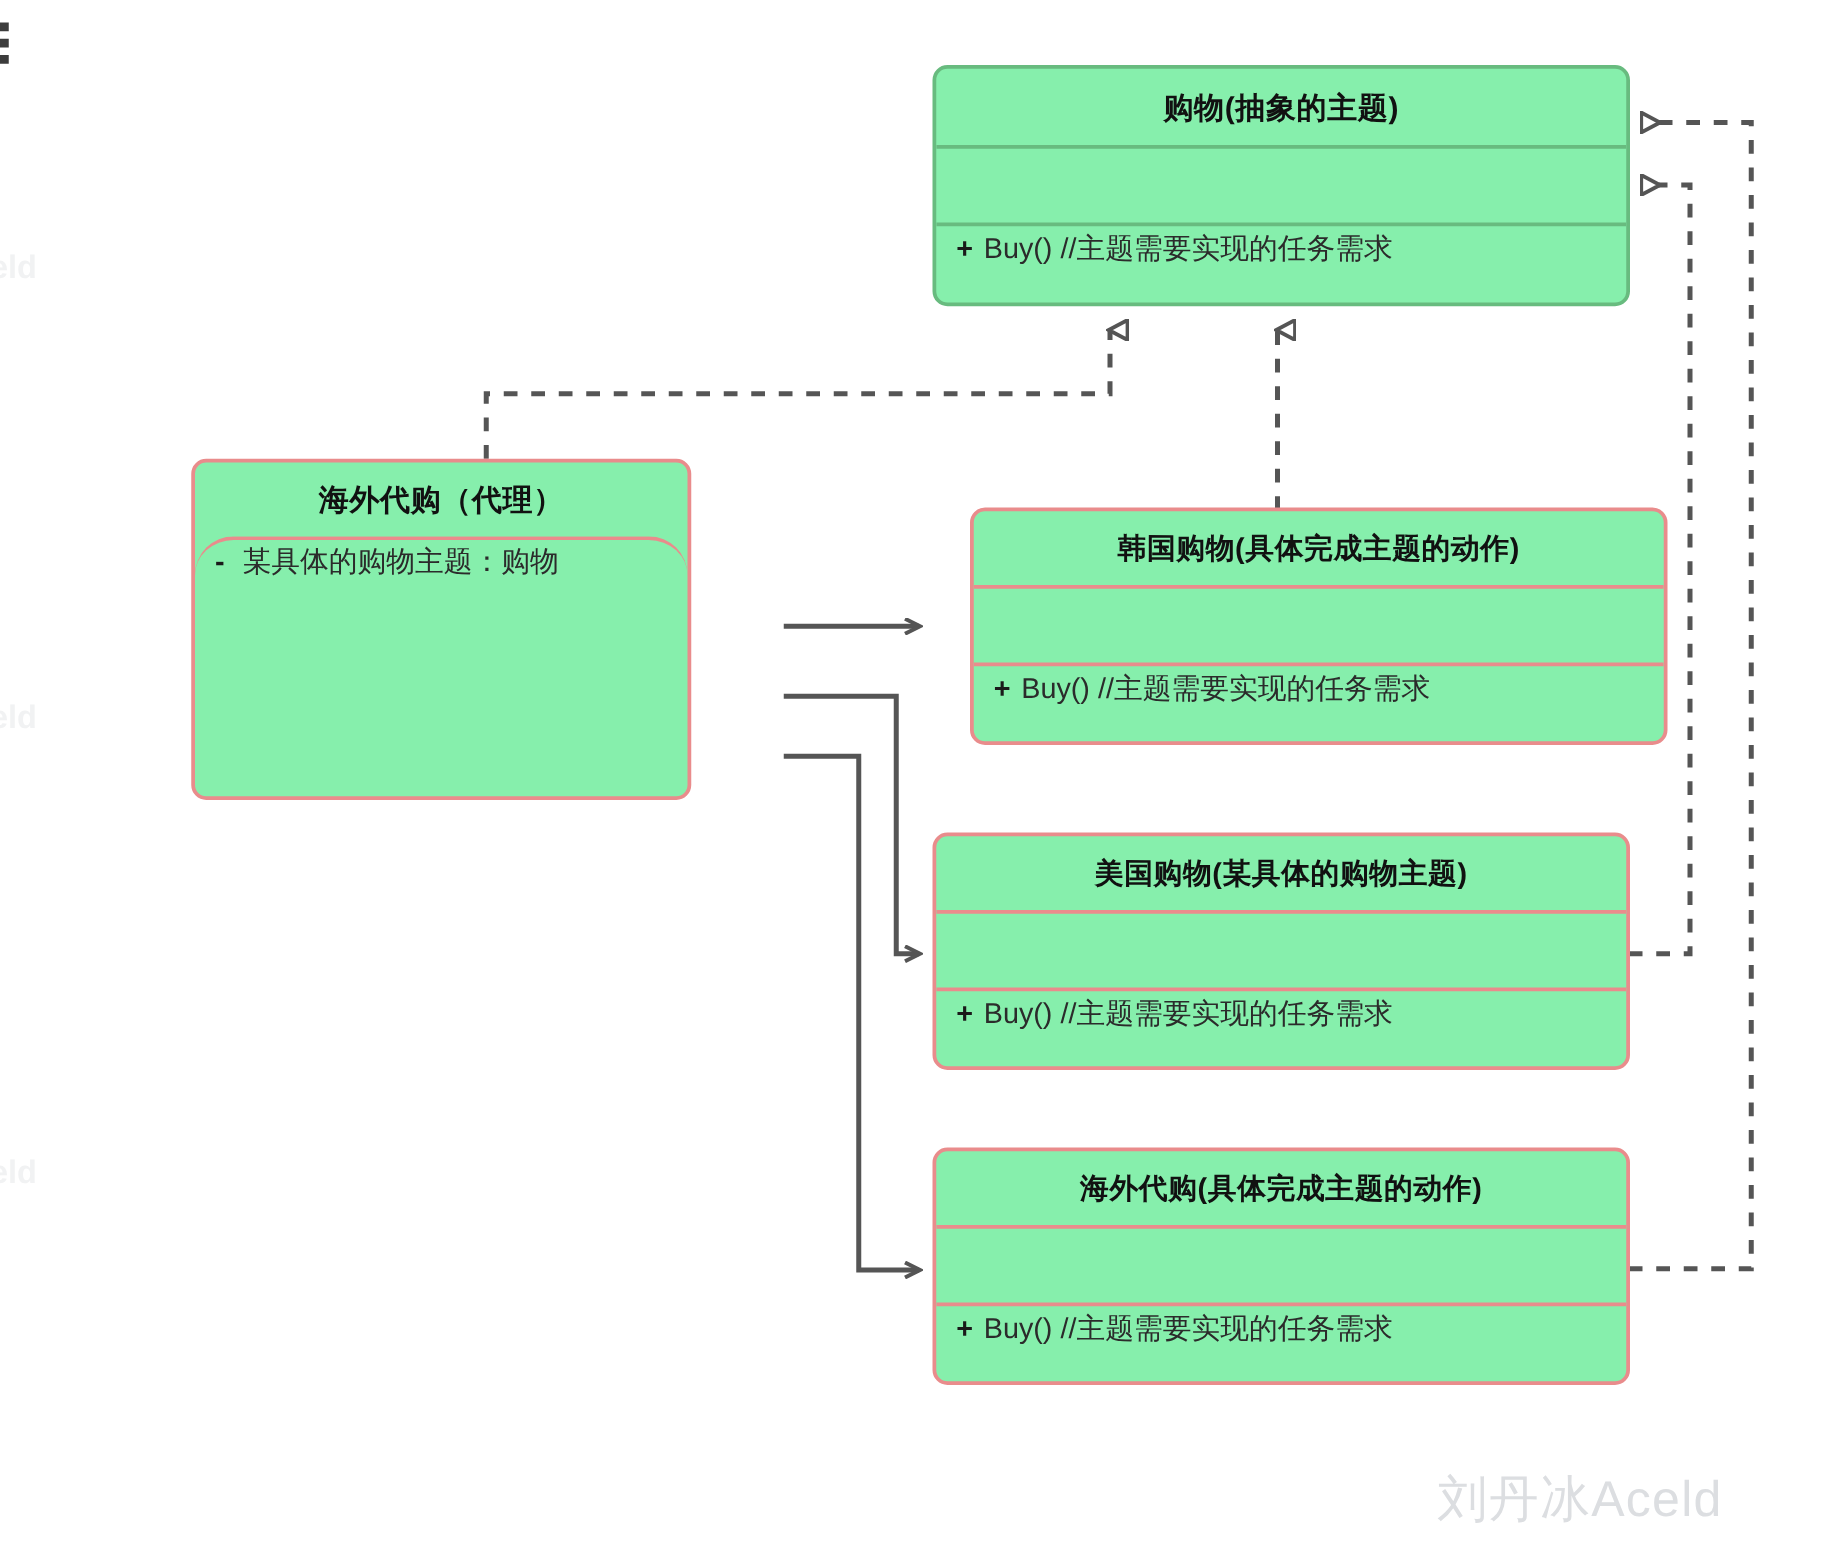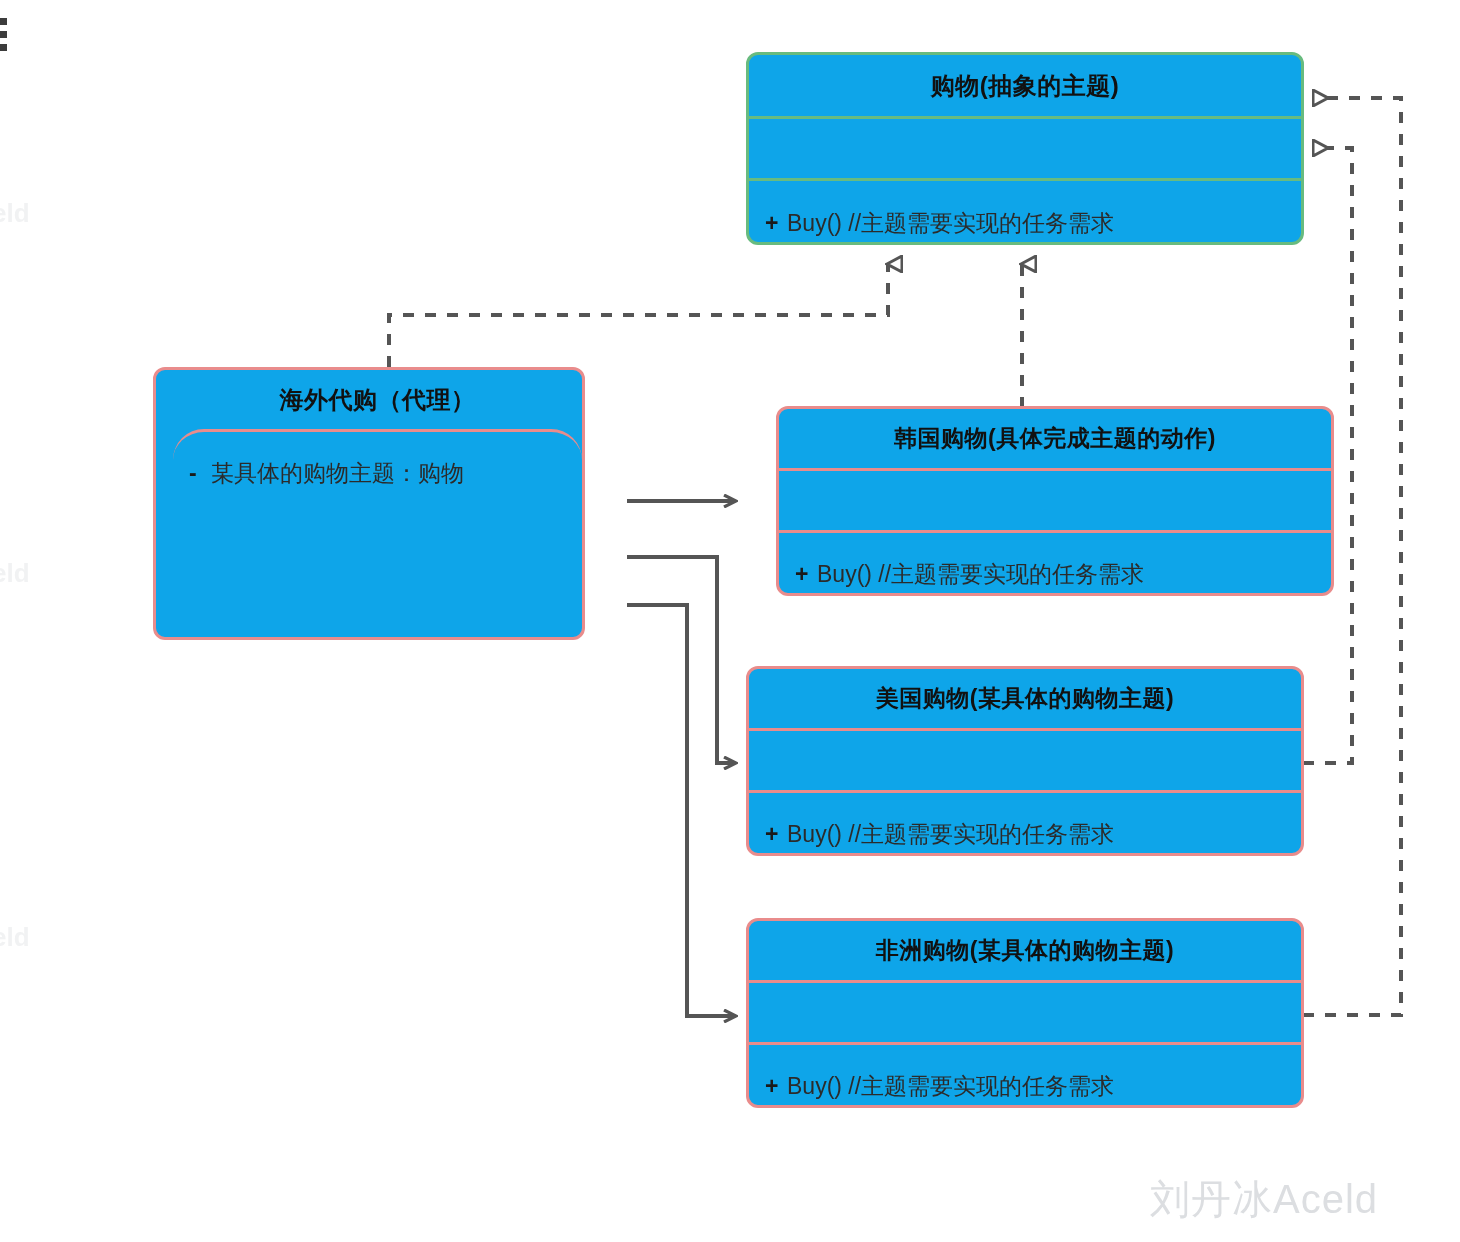--- a/index.html
+++ b/index.html
@@ -23,42 +23,42 @@
     top: 0;
     width: 1460px;
     height: 1242px;
     pointer-events: none;
   }
 
   
   .uml-box {
     position: absolute;
     box-sizing: border-box;
-    background: #0ea5e9;
+    background: #86efac;
     border-radius: 12px;
     overflow: hidden;
   }
   .uml-box.green  { border: 3px solid #68bb7f; }
   .uml-box.pink   { border: 3px solid #e98c8c; }
 
   .uml-title {
     text-align: center;
     font-weight: bold;
     color: #111111;
     letter-spacing: 0.5px;
     display: flex;
     align-items: center;
     justify-content: center;
     box-sizing: border-box;
   }
   .uml-compartment {
     box-sizing: border-box;
     display: flex;
     flex-direction: column;
-    justify-content: flex-end;
+    justify-content: flex-start;
     padding-left: 16px;
   }
   .uml-box.green .uml-compartment,
   .uml-box.green .uml-title.divided {
     border-top: 3px solid #68bb7f;
   }
   .uml-box.pink .uml-compartment,
   .uml-box.pink .uml-title.divided {
     border-top: 3px solid #e98c8c;
   }
@@ -166,21 +166,21 @@
   <div class="uml-box green" style="left:746px; top:52px; width:558px; height:193px;">
     <div class="uml-title t-24" style="height:61px;">购物(抽象的主题)</div>
     <div class="uml-compartment" style="height:62px;"></div>
     <div class="uml-compartment" style="height:64px;">
       <div class="uml-member t-23">
         <span class="vis">+</span><span>Buy() //主题需要实现的任务需求</span>
       </div>
     </div>
   </div>
 
-  <div class="uml-box pink" style="left:153px; top:367px; width:432px; height:273px;padding-left:17px;">
+  <div class="uml-box pink" style="left:153px; top:367px; width:400px; height:273px;">
     <div class="uml-title t-24" style="height:59px;">海外代购（代理）</div>
     <div class="uml-compartment" style="height:63px;border-radius:31px;">
       <div class="uml-member t-23">
         <span class="vis">-</span><span>某具体的购物主题：购物</span>
       </div>
     </div>
   </div>
 
   <div class="uml-box pink" style="left:776px; top:406px; width:558px; height:190px;">
     <div class="uml-title t-23" style="height:59px;">韩国购物(具体完成主题的动作)</div>
@@ -196,21 +196,21 @@
     <div class="uml-title t-23" style="height:59px;">美国购物(某具体的购物主题)</div>
     <div class="uml-compartment" style="height:62px;"></div>
     <div class="uml-compartment" style="height:63px;">
       <div class="uml-member t-23">
         <span class="vis">+</span><span>Buy() //主题需要实现的任务需求</span>
       </div>
     </div>
   </div>
 
   <div class="uml-box pink" style="left:746px; top:918px; width:558px; height:190px;">
-    <div class="uml-title t-23" style="height:59px;">非洲购物(某具体的购物主题)</div>
+    <div class="uml-title t-23" style="height:59px;">海外代购(具体完成主题的动作)</div>
     <div class="uml-compartment" style="height:62px;"></div>
     <div class="uml-compartment" style="height:63px;">
       <div class="uml-member t-23">
         <span class="vis">+</span><span>Buy() //主题需要实现的任务需求</span>
       </div>
     </div>
   </div>
 
   <div class="watermark-main" style="left:1150px; top:1172px;">刘丹冰Aceld</div>
 

